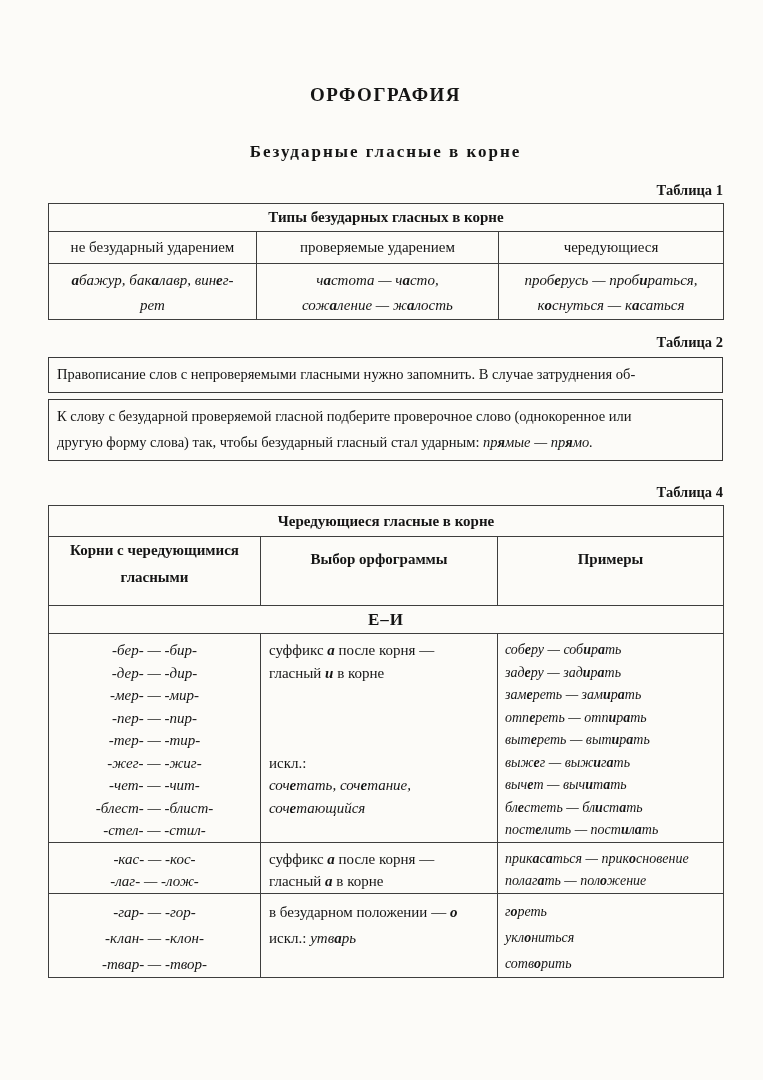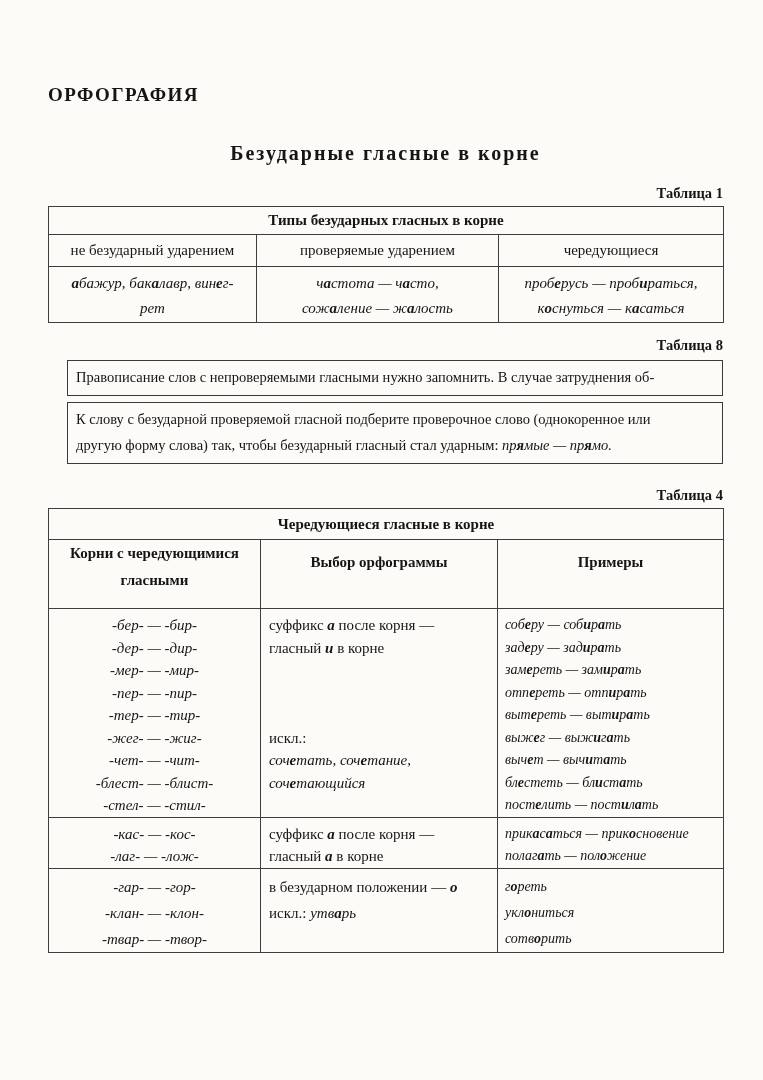--- a/index.html
+++ b/index.html
@@ -7,27 +7,28 @@
   body {
     background:#fcfbf8;
     color:#151515;
     font-family:"Liberation Serif","DejaVu Serif",serif;
     overflow:hidden;
   }
   .content { width:675px; margin-left:48px; }
 
   h1.title {
     margin-top:84px;
+    text-align:center;
     font-size:19px; font-weight:bold;
     letter-spacing:1.5px;
   }
   h2.subtitle {
     margin-top:36px;
     text-align:center;
-    font-size:20px; font-weight:bold;
+    font-size:17px; font-weight:bold;
     letter-spacing:2px;
   }
   .tlabel {
     margin-top:20px;
     text-align:right;
     font-size:14.5px; font-weight:bold;
   }
   table {
     border-collapse:collapse;
     table-layout:fixed;
@@ -53,21 +54,20 @@
     height:56px; text-align:center; font-style:italic; padding-top:4px;
   }
   .t1 td.ex .line { height:25px; line-height:25px; }
 
   
   .notebox {
     margin-top:6px;
     border:1.5px solid #3a3a3a;
     padding:3px 8px 5px 8px;
     background:transparent;
-    margin-left:19px;
   }
   .notebox .nline { height:26px; line-height:26px; font-size:14.5px; white-space:nowrap; }
 
   
   .t4 td.colhead {
     height:59px; text-align:center; vertical-align:middle;
     font-weight:bold; padding-bottom:14px;
   }
   .t4 td.colhead .hline { line-height:27px; }
   .t4 td.sect {
@@ -120,21 +120,21 @@
           </td>
       <td class="ex">
 
       <div class="line">проб<b>е</b>русь — проб<b>и</b>раться,</div>
             <div class="line">к<b>о</b>снуться — к<b>а</b>саться</div>
           </td>
     </tr>
   </tbody>
     </table>
 
-  <div class="tlabel" style="margin-top:14px">Таблица 8</div>
+  <div class="tlabel" style="margin-top:14px">Таблица 2</div>
   <div class="notebox">
 
   <div class="nline">Правописание слов с непроверяемыми гласными нужно запомнить. В случае затруднения об-</div>
     </div>
 
   <div class="notebox">
 
   <div class="nline">К слову с безударной проверяемой гласной подберите проверочное слово (однокоренное или</div>
       <div class="nline">другую форму слова) так, чтобы безударный гласный стал ударным: <i>пр<b>я</b>мые — пр<b>я</b>мо.</i></div>
     </div>
@@ -153,20 +153,23 @@
     <tr>
       <td class="colhead">
 
       <div class="hline">Корни с чередующимися</div>
             <div class="hline">гласными</div>
           </td>
       <td class="colhead" style="vertical-align:top;padding-top:14px">Выбор орфограммы</td>
       <td class="colhead" style="vertical-align:top;padding-top:14px">Примеры</td>
     </tr>
 
+    <tr>
+      <td colspan="3" class="sect">Е–И</td>
+    </tr>
     <tr class="ei">
       <td class="roots">
 
       <div class="line">-бер- — -бир-</div>
             <div class="line">-дер- — -дир-</div>
             <div class="line">-мер- — -мир-</div>
             <div class="line">-пер- — -пир-</div>
             <div class="line">-тер- — -тир-</div>
             <div class="line">-жег- — -жиг-</div>
             <div class="line">-чет- — -чит-</div>

